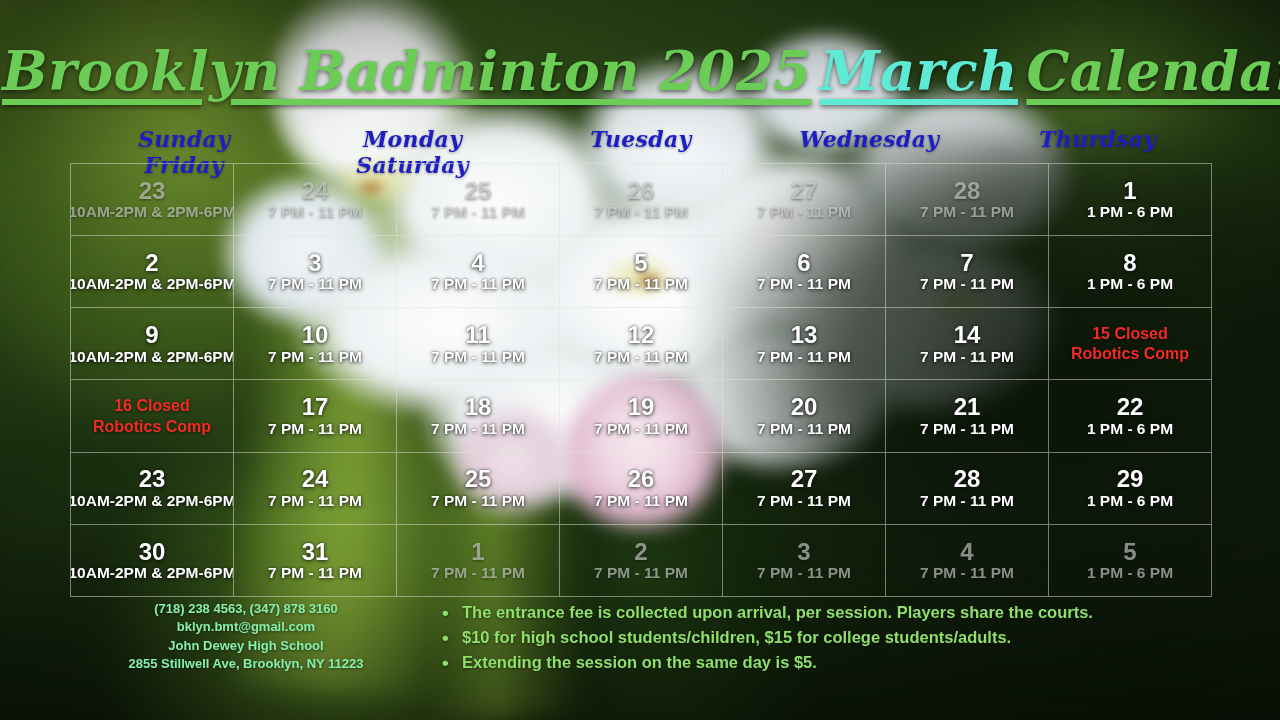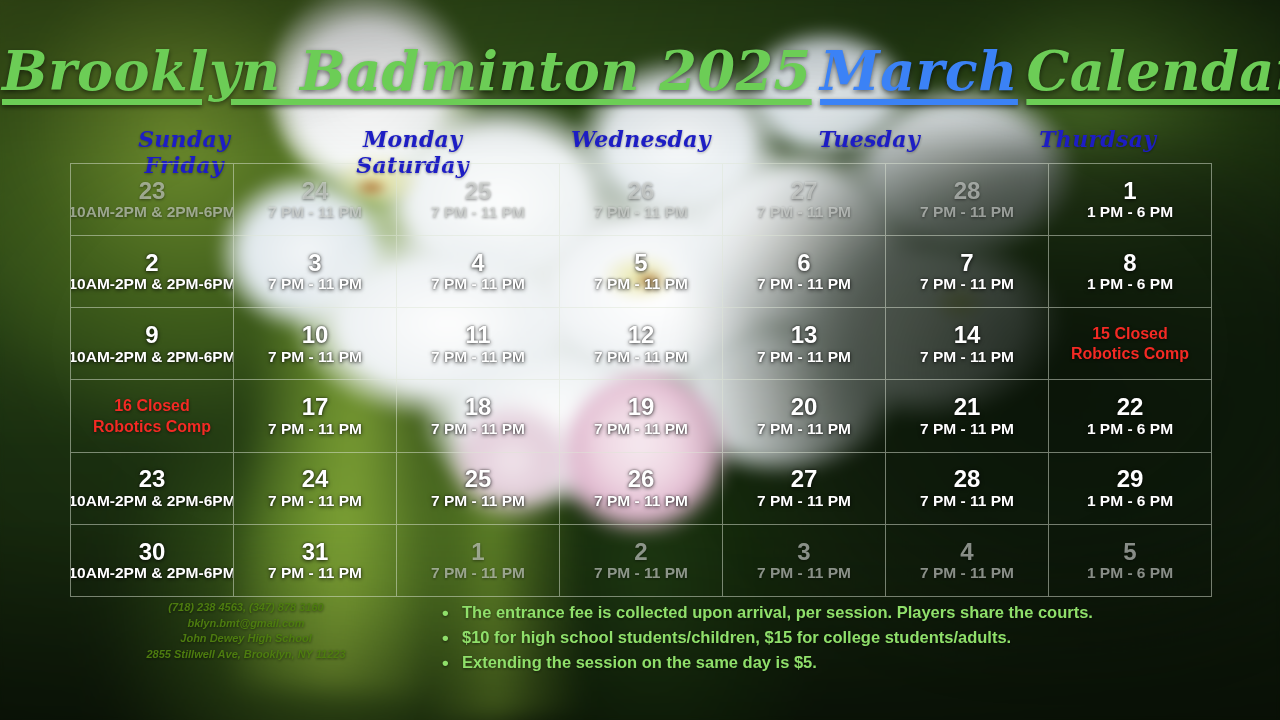--- a/index.html
+++ b/index.html
@@ -129,21 +129,21 @@
     font-weight:700;
     font-size:54px;
     letter-spacing:.5px;
     text-decoration:underline;
     text-decoration-thickness:6px;
     text-underline-offset:9px;
     text-shadow:0 2px 5px rgba(0,0,0,.55);
     padding:0 2px;
   }
   .t-green{ color:#6ccd56; }
-  .t-olive{ color:#3b82f6; }
+  .t-olive{ color:#5eead4; }
 
   
   #weekday-row{
     position:absolute; left:70px; top:126px;
     width:1142px;
     display:grid;
     grid-template-columns:repeat(5,1fr);
   }
   .weekday{
     text-align:center;
@@ -207,27 +207,26 @@
     text-shadow:0 1px 3px rgba(0,0,0,.60);
   }
 
   
   #footer-contact{
     position:absolute; left:70px; top:600px;
     width:352px;
     text-align:center;
   }
   #footer-contact div{
-    font-size:11px;
+    font-size:13px;
     font-weight:700;
     line-height:1.42;
-    color:#4d7c0f;
+    color:#86efac;
     white-space:nowrap;
     text-shadow:0 1px 3px rgba(0,0,0,.55);
-    font-style:italic;
   }
 
   #footer-notes{
     position:absolute; left:440px; top:600px;
     width:790px;
   }
   #footer-notes ul{ list-style:none; }
   #footer-notes li{
     position:relative;
     padding-left:22px;
@@ -284,22 +283,22 @@
 
   <div id="title-bar">
     <span class="title-word t-green">Brooklyn Badminton 2025</span>
     <span class="title-word t-olive">March</span>
     <span class="title-word t-green">Calendar</span>
   </div>
 
   <div id="weekday-row">
       <div class="weekday">Sunday</div>
       <div class="weekday">Monday</div>
+      <div class="weekday">Tuesday</div>
       <div class="weekday">Wednesday</div>
-      <div class="weekday">Tuesday</div>
       <div class="weekday">Thurdsay</div>
       <div class="weekday">Friday</div>
       <div class="weekday">Saturday</div>
     </div>
 
   <div id="calendar-grid">
       <div class="day-cell muted">
         <div class="day-num">23</div>
         <div class="day-hours">10AM-2PM &amp; 2PM-6PM</div>
       </div>

